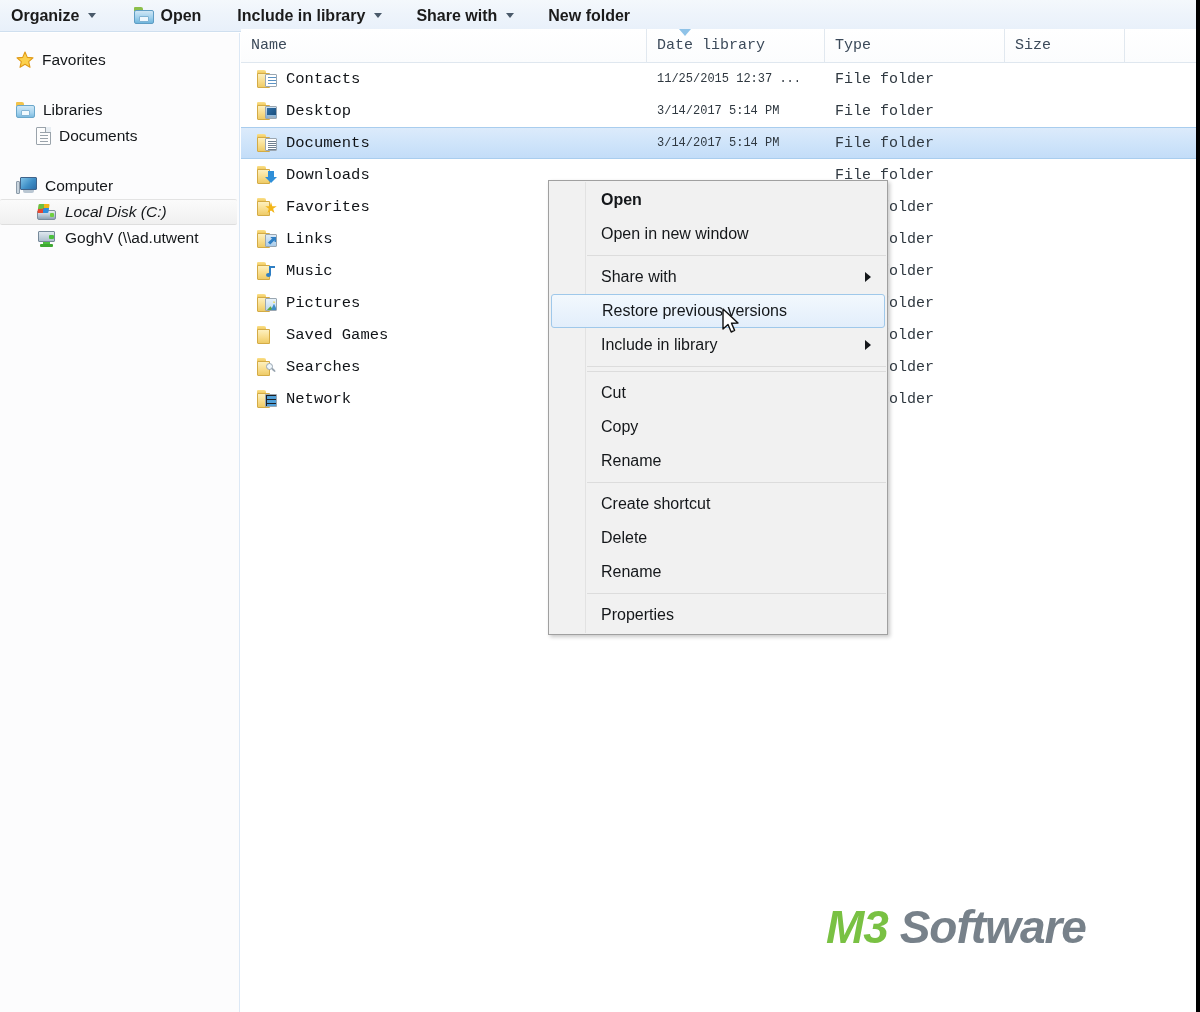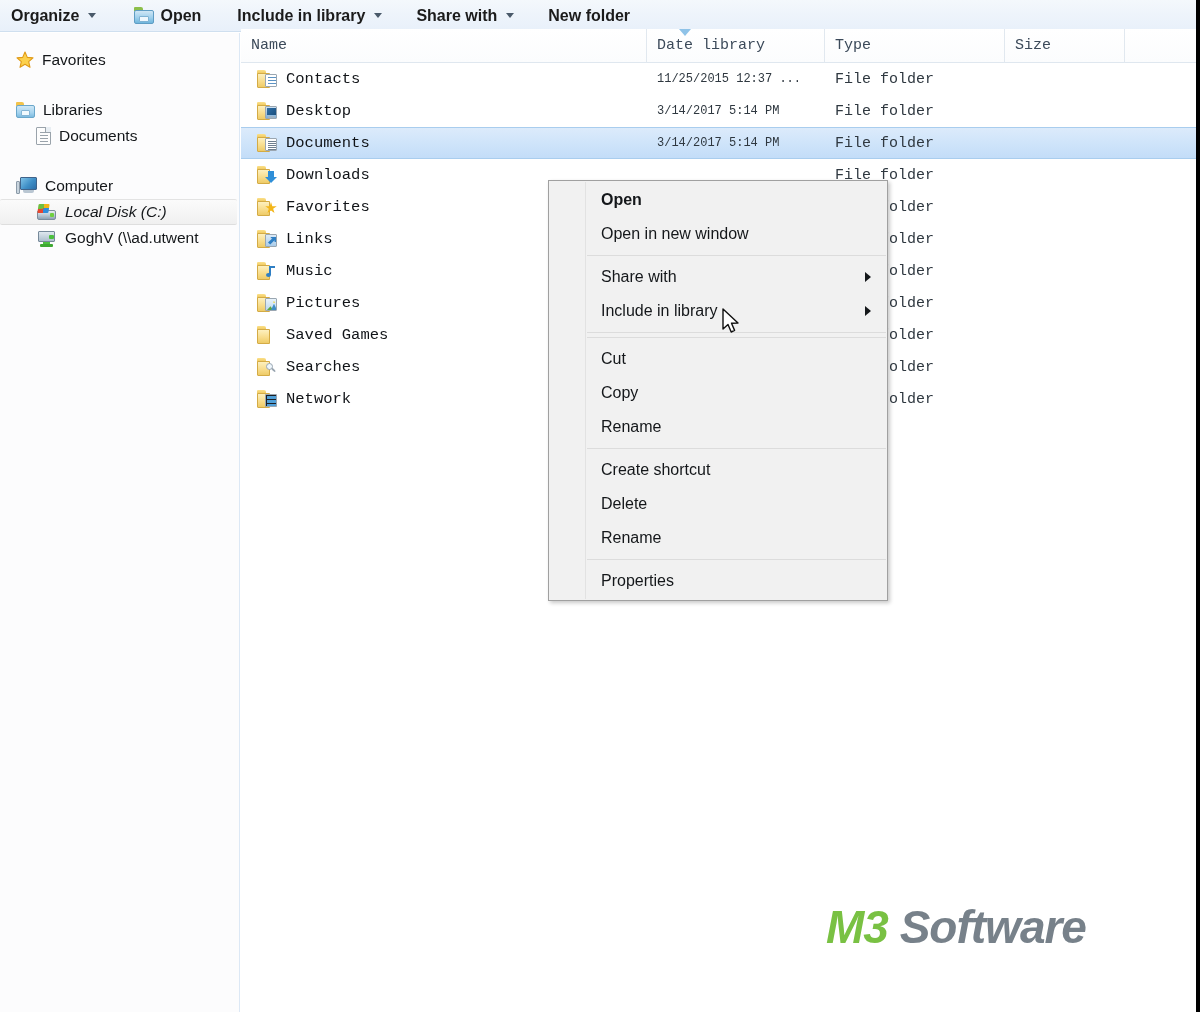--- a/index.html
+++ b/index.html
@@ -566,20 +566,23 @@
     <div class="mi">
       <span>Open in new window</span>
     </div>
 
     <div class="msep"></div>
 
     <div class="mi">
       <span>Share with</span>
       <span class="arrow"></span>
     </div>
+    <div class="mi hl">
+      <span>Restore previous versions</span>
+    </div>
     <div class="mi">
       <span>Include in library</span>
       <span class="arrow"></span>
     </div>
 
     <div class="msep"></div>
 
 
     <div class="msep"></div>
 

